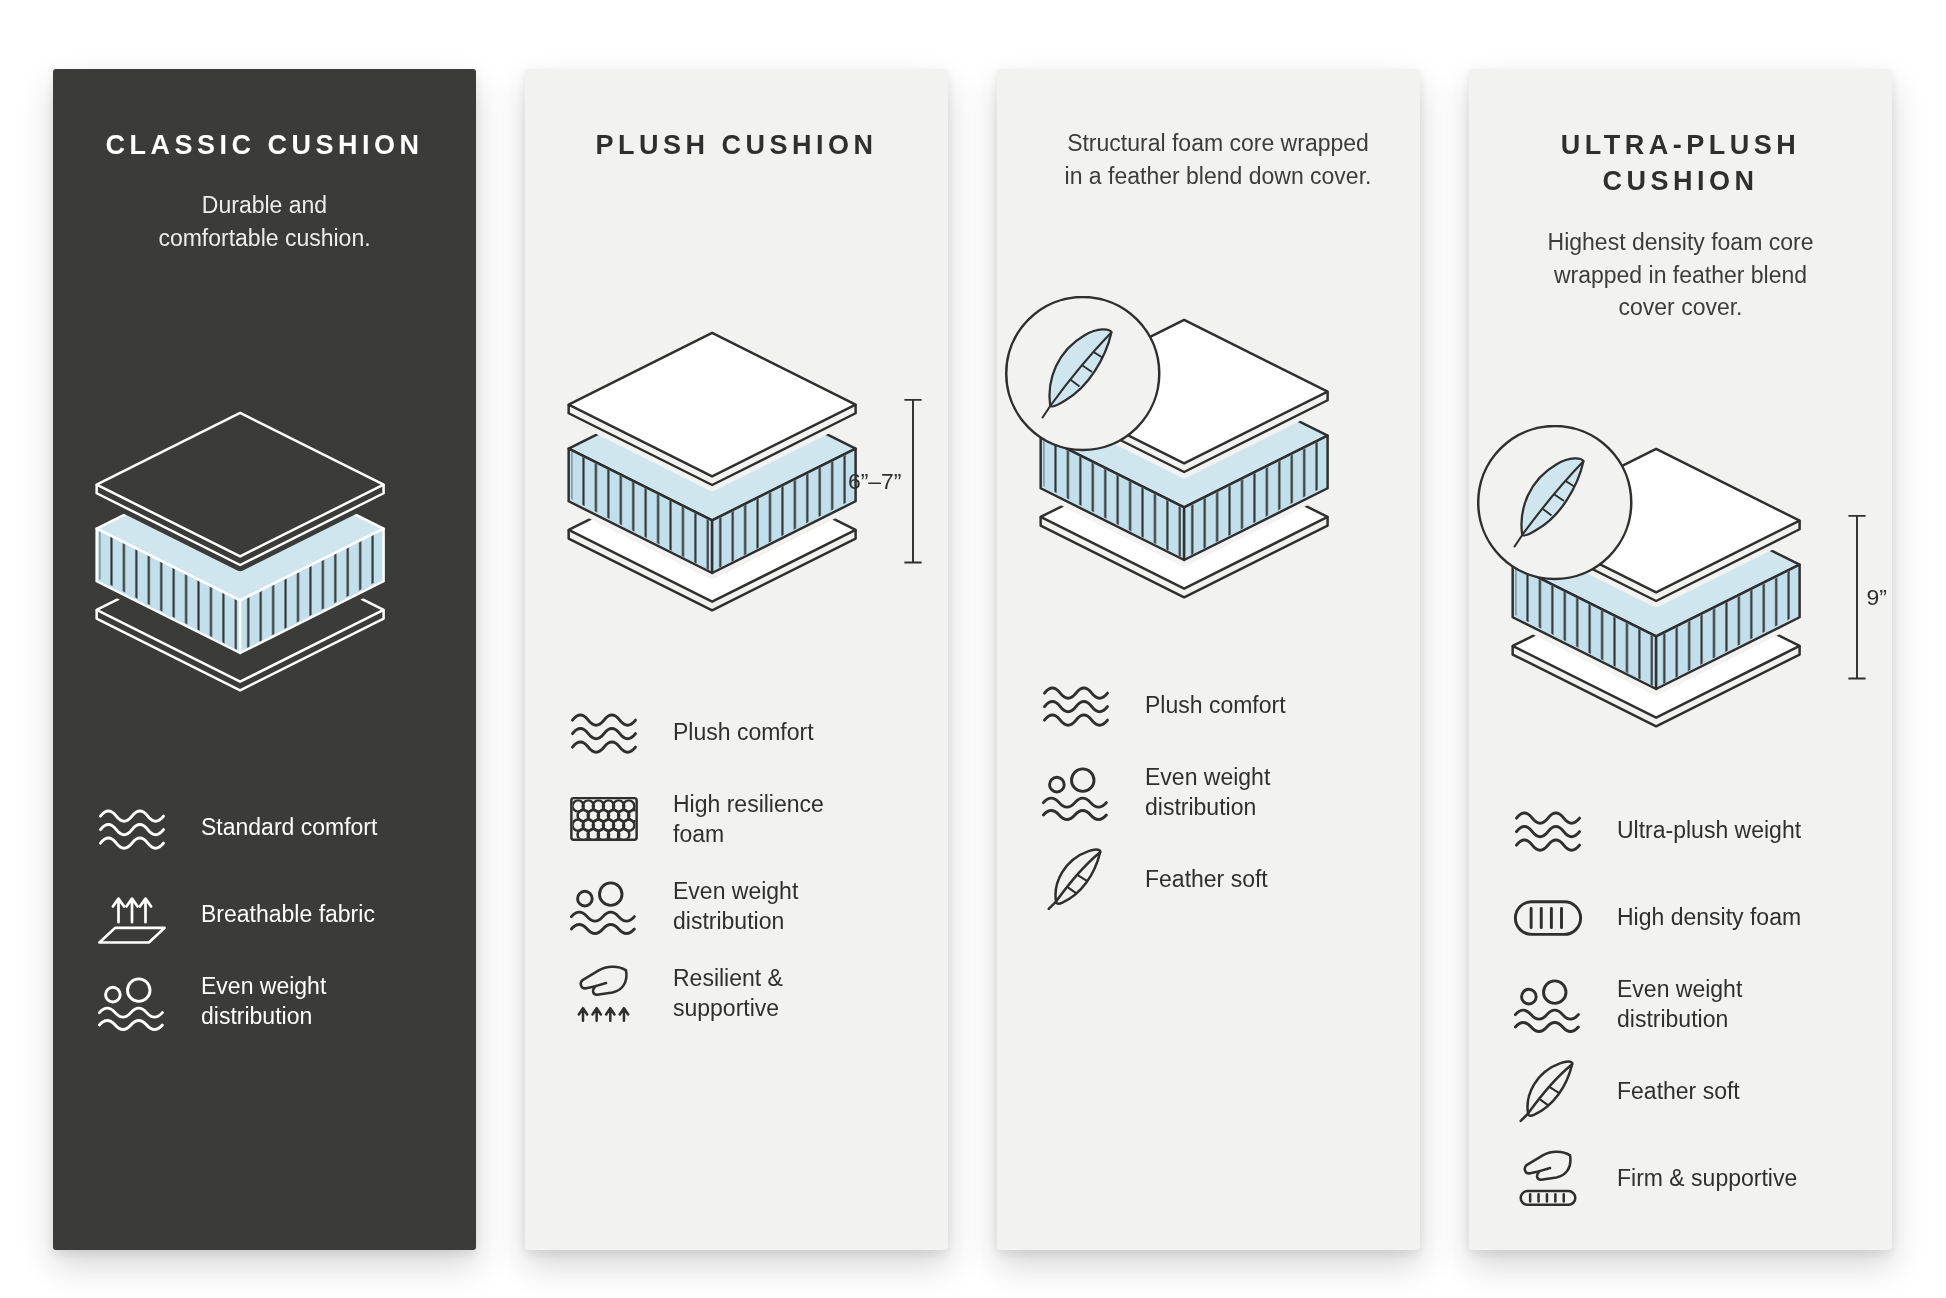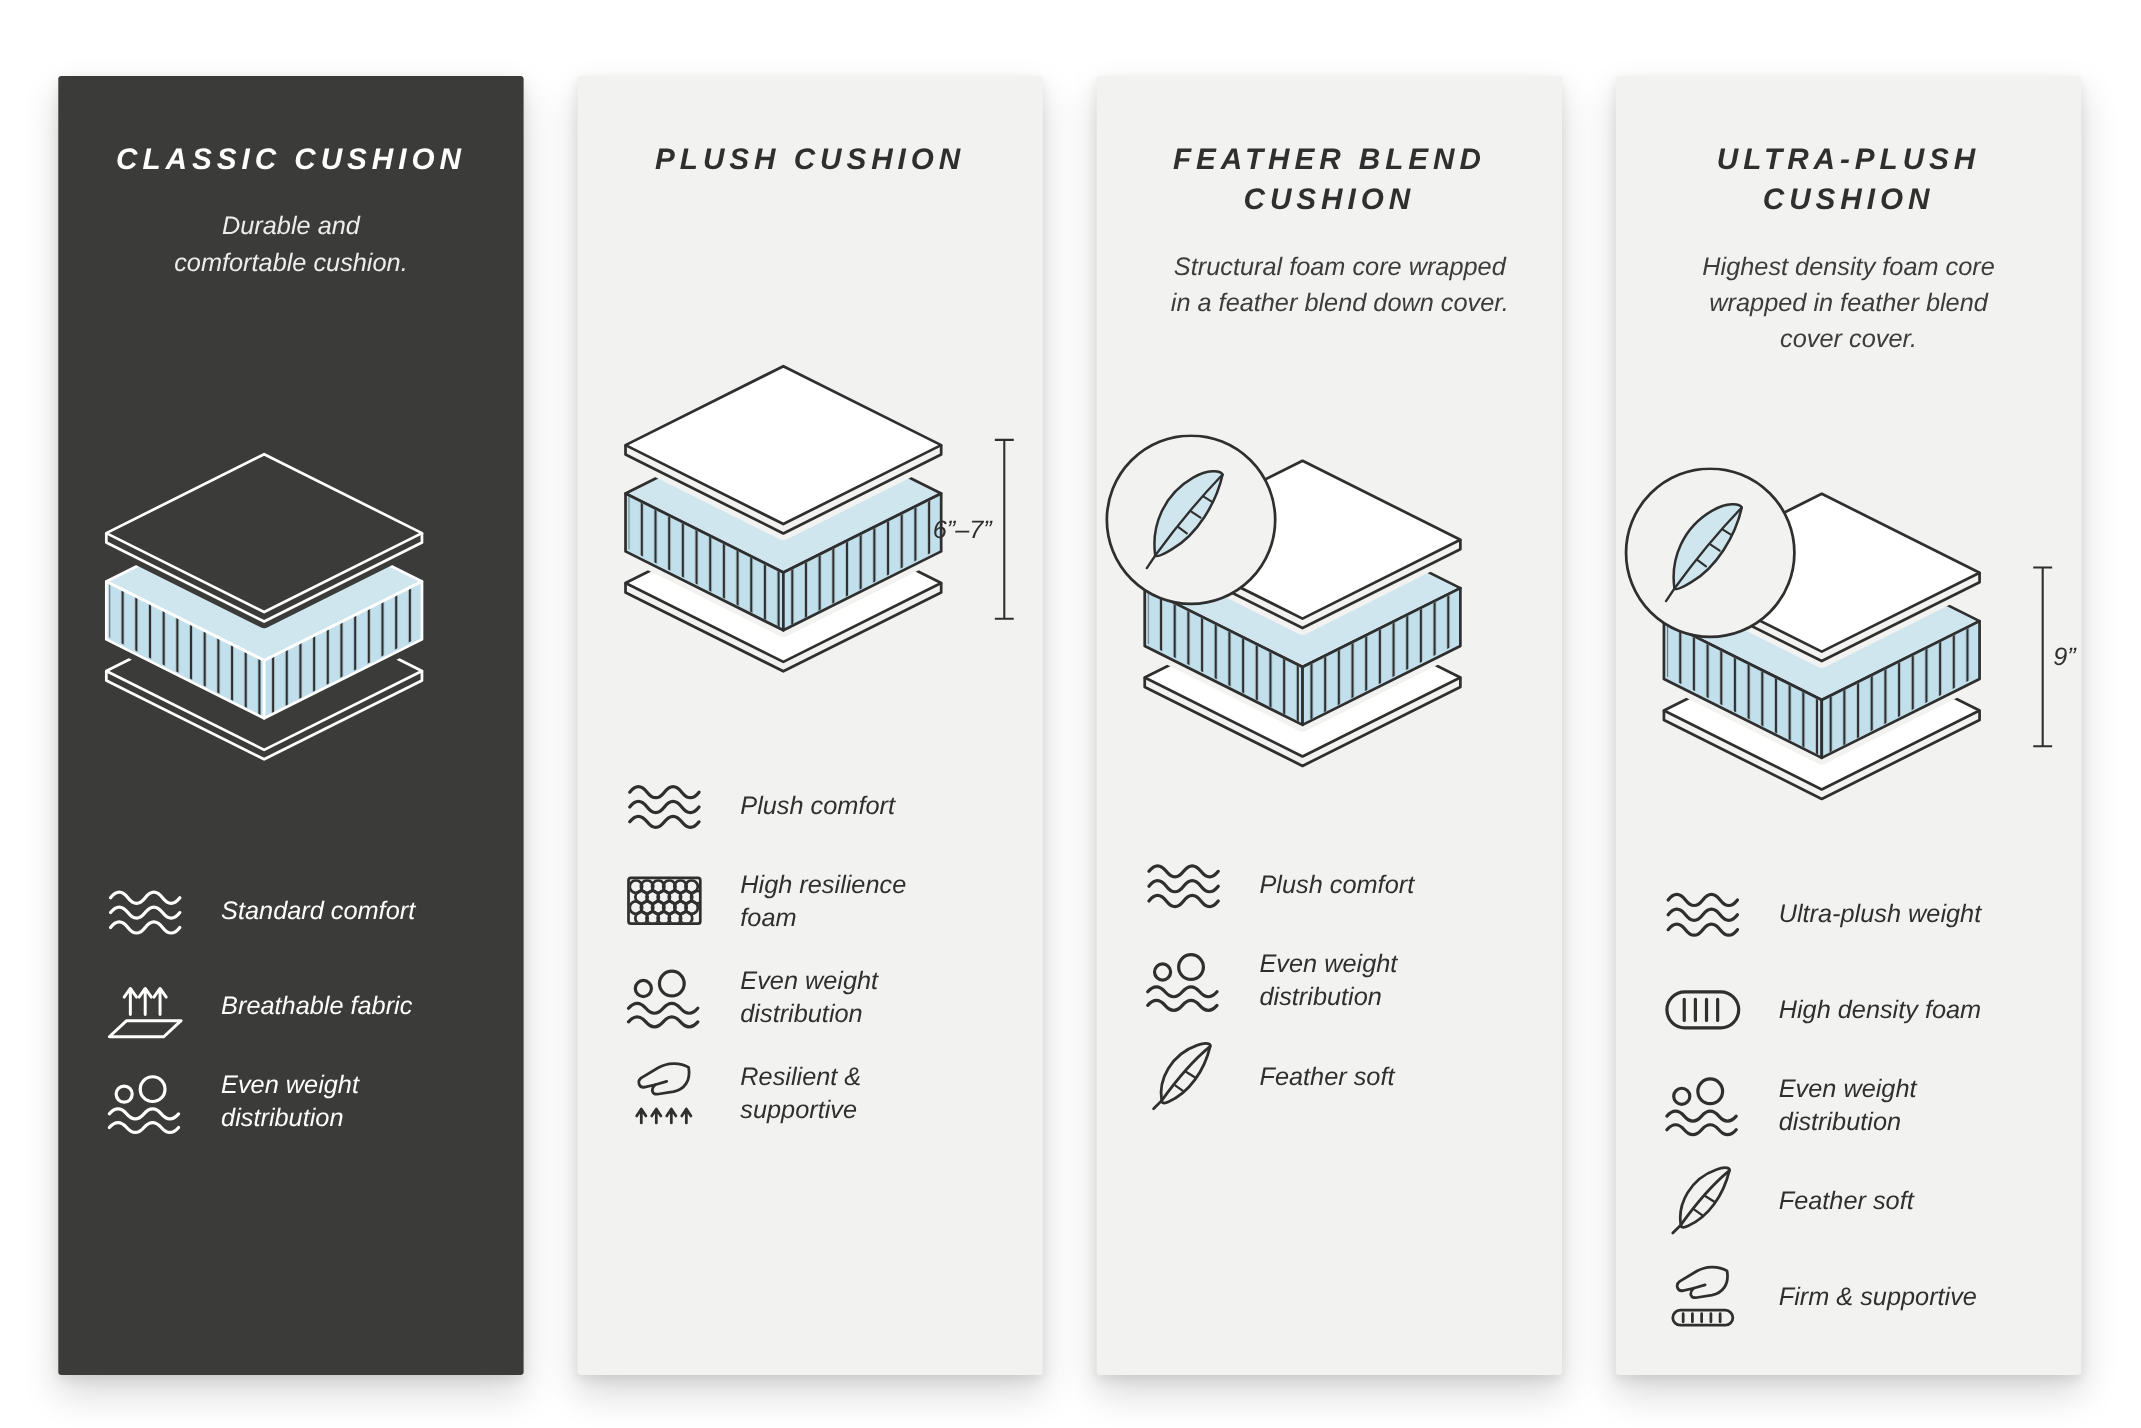--- a/index.html
+++ b/index.html
@@ -1,21 +1,21 @@
 <!DOCTYPE html>
 <html><head>
 <meta charset="utf-8">
 <style>
   html,body{margin:0;padding:0;}
   body{
     width:1946px;height:1298px;background:#FFFFFF;overflow:hidden;
     font-family:"Liberation Sans","DejaVu Sans",sans-serif;
     -webkit-font-smoothing:antialiased;
   }
-  .wrap{display:flex;gap:49px;padding:69px 53px 48px;align-items:stretch;box-sizing:border-box;height:100%;font-style:italic;}
+  .wrap{display:flex;gap:49px;padding:69px 53px 48px;align-items:stretch;box-sizing:border-box;height:100%;}
   .panel{
     width:423px;flex:none;box-sizing:border-box;border-radius:3px;
     padding:58px 40px 40px;display:flex;flex-direction:column;
     box-shadow:0 16px 34px rgba(0,0,0,.16),0 4px 10px rgba(0,0,0,.08);
     --foamTop:#CFE6EF;--foamSide:#C2E0EB;
   }
   .panel.dark{--bg:#3B3B39;--ink:#FFFFFF;--slab:#3B3B39;--text:#FFFFFF;--desc:#EDEDEB;background:var(--bg);}
   .panel.light{--bg:#F2F2F1;--ink:#2F2F2F;--slab:#FFFFFF;--text:#2F2F2F;--desc:#3C3C3C;background:var(--bg);}
   .panel h2{
     margin:0 0 26px;font-size:27px;font-weight:700;letter-spacing:4.5px;
@@ -261,21 +261,20 @@
             <svg class="fi" viewBox="0 0 64 60">
               <use href="#sym-hand-press"></use>
             </svg>
           </span>
         <span class="flabel">Resilient &amp; supportive</span>
       </li>
     </ul>
   </section>
 
   <section class="panel light p3">
-    <h2>FEATHER BLEND CUSHION</h2>
     <p class="desc">Structural foam core wrapped in a feather blend down cover.</p>
     <div class="diagram">
       <svg class="cushion" viewBox="-10 -25 460 330">
         <g transform="translate(14,0)">
           <use href="#cushion-stack"></use>
           <use href="#feather-badge"></use>
         </g>
       </svg>
     </div>
     <ul class="features">

